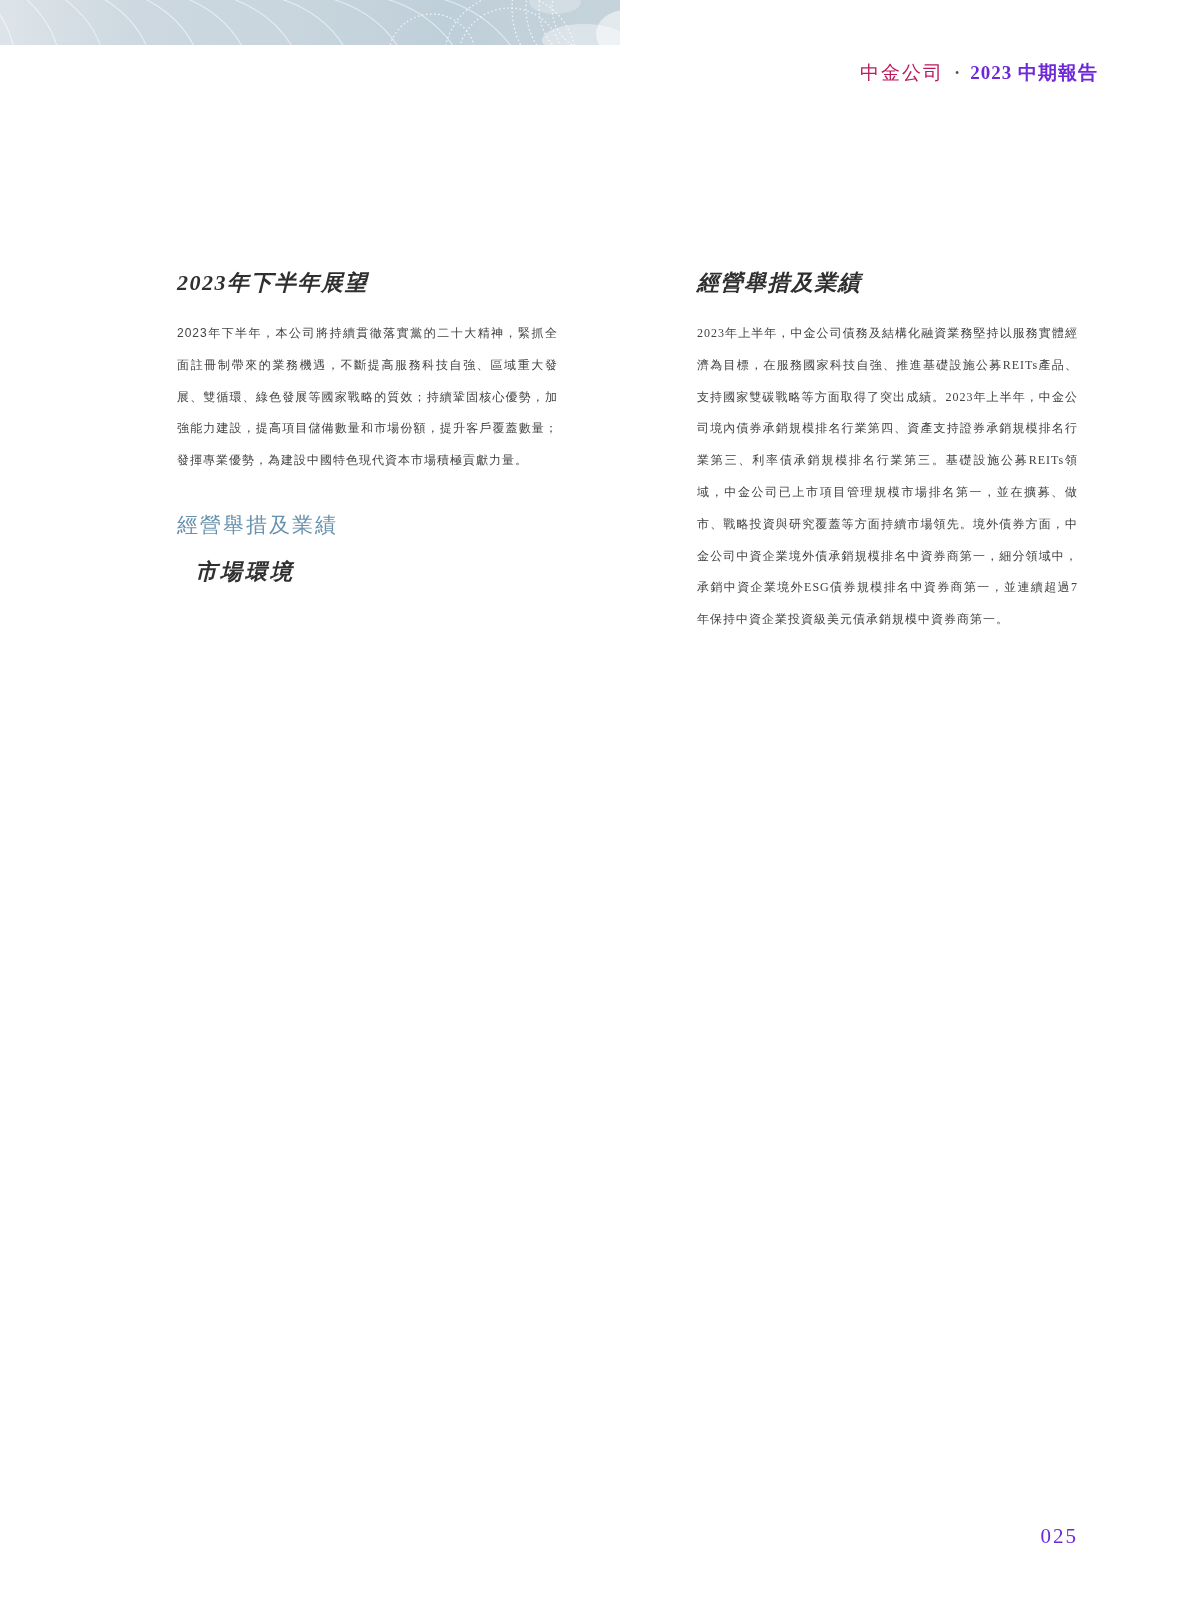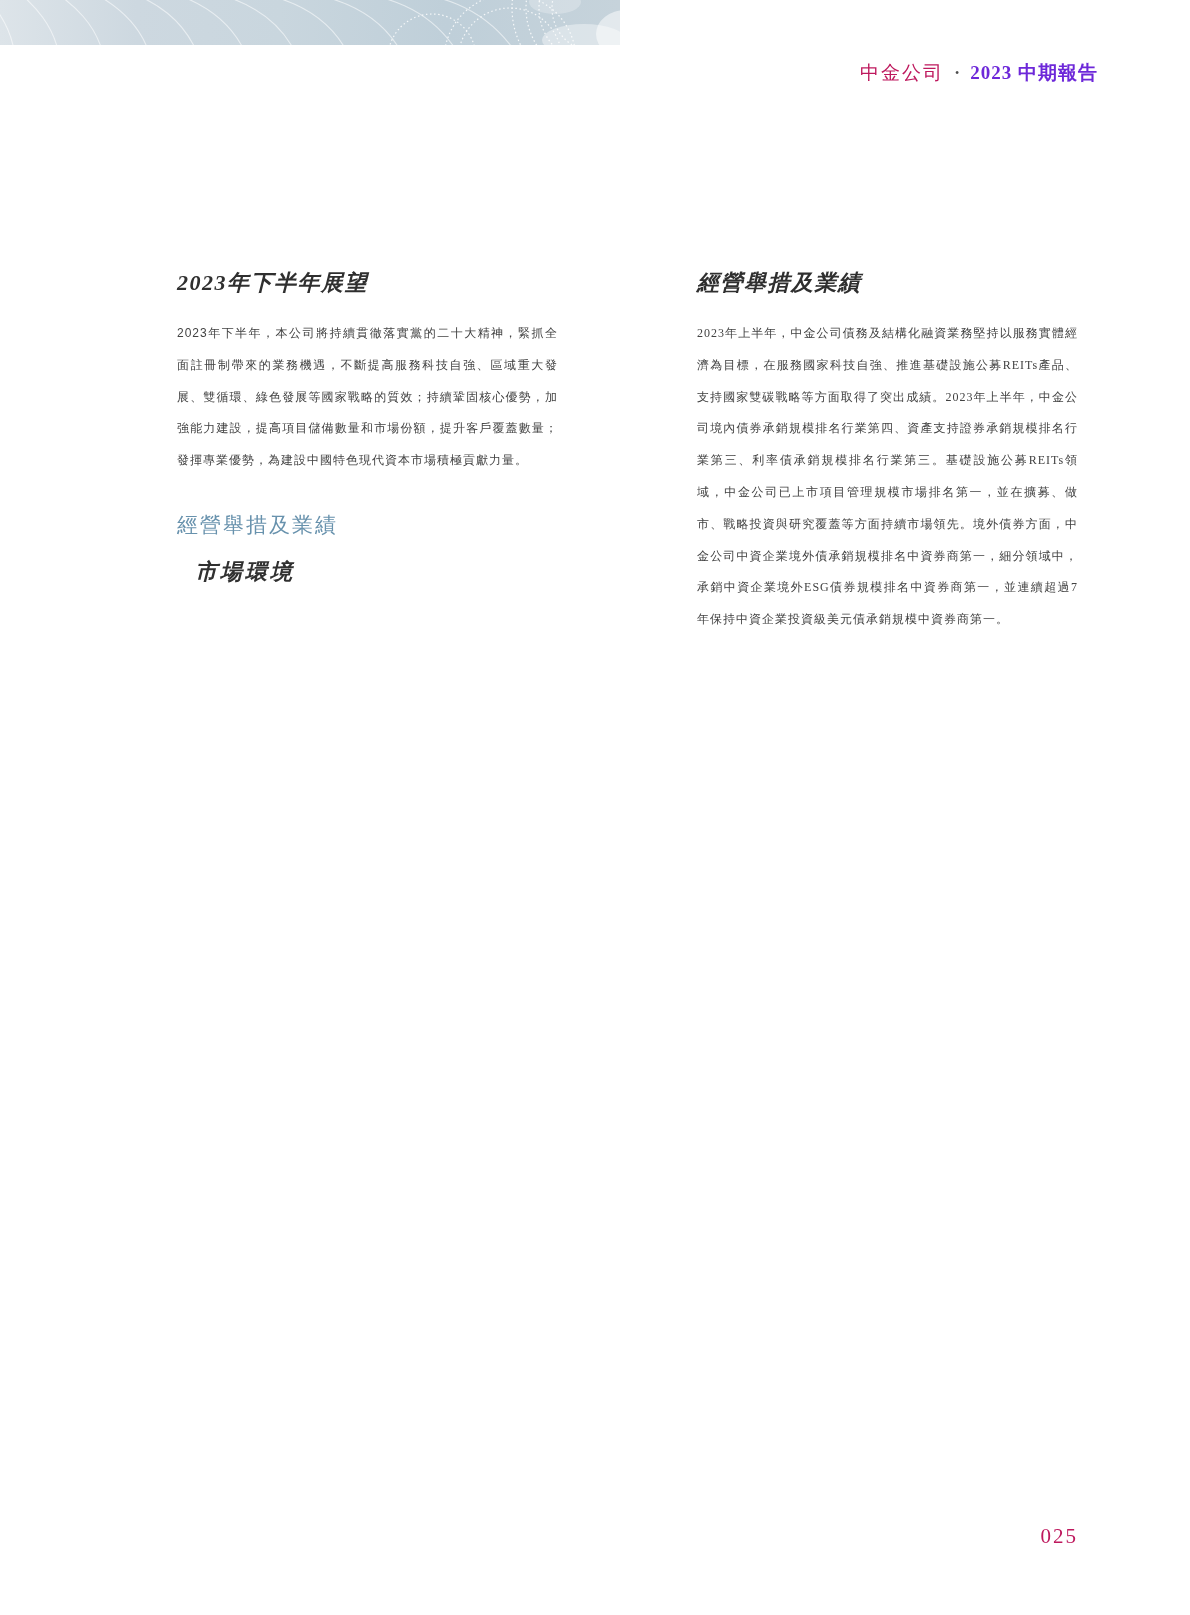--- a/index.html
+++ b/index.html
@@ -48,21 +48,21 @@
   .sub-title{
     margin:19px 0 0 18px;
     font-family:"Liberation Serif",serif;font-style:italic;font-weight:600;
     font-size:22px;line-height:28px;color:#303030;letter-spacing:3px;
   }
   .after-subtitle{margin-top:19px;}
   .para-gap{margin-top:36px;font-family:Liberation Serif, serif;}
   
   .page-number{
     position:absolute;top:1524px;right:112px;
-    font-family:"Liberation Serif",serif;font-size:21px;color:#be185d;letter-spacing:2px;
+    font-family:"Liberation Serif",serif;font-size:21px;color:#6d28d9;letter-spacing:2px;
   }
 </style>
 </head>
 <body>
 
 <div class="banner">
   <svg viewBox="0 0 620 45" aria-hidden="true">
     <g stroke="#ffffff" stroke-width="1.1" fill="none" opacity="0.55">
       <path d="M-20,-8 C0,10 10,28 14,50"></path>
       <path d="M16,-10 C38,8 52,26 58,50"></path>

